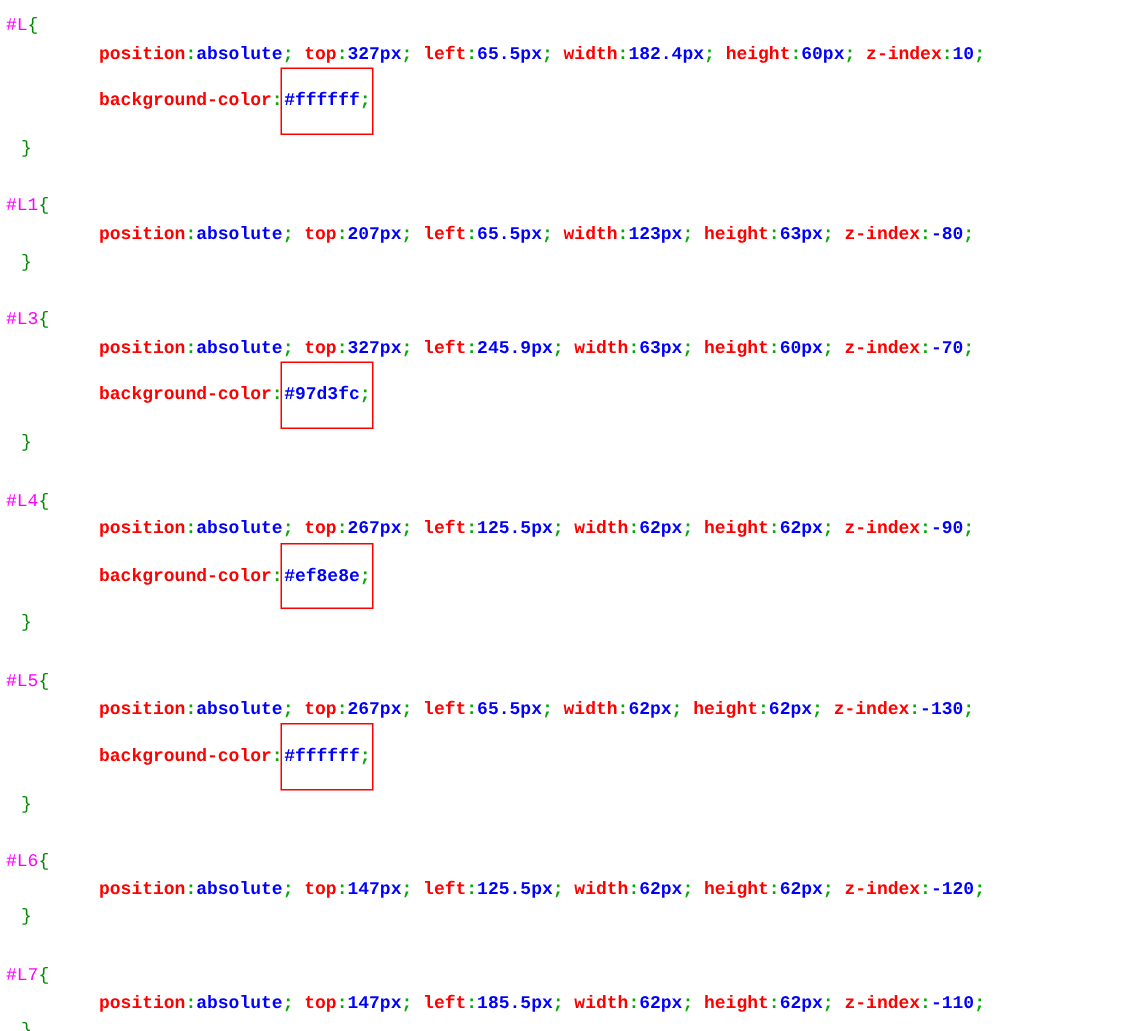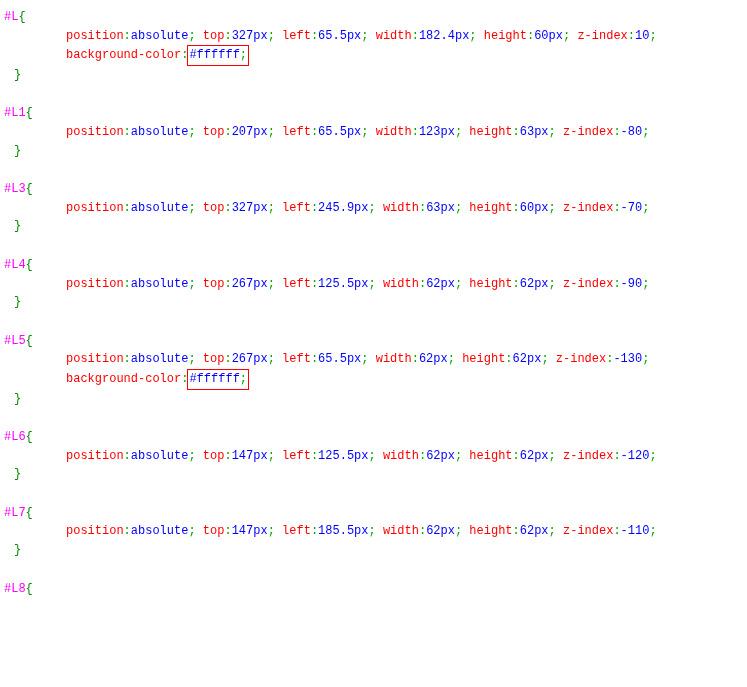--- a/index.html
+++ b/index.html
@@ -20,32 +20,33 @@
     white-space: pre;
   }
   .sel-name { color: #ff00ff; }
   .brace { color: #008800; }
   .decls {
     padding-left: 62px;
     max-width: 660px;
   }
   .line {
     white-space: nowrap;
+    font-weight: bold;
   }
   .prop { color: #ff0000; }
   .punc { color: #00aa00; }
   .val { color: #0000ff; }
   .close-brace {
     color: #008800;
     padding-left: 10px;
   }
   .hlbox {
     display: inline-block;
     border: 1px solid #ff0000;
-    padding: 0 1px;
+    padding: 12px 1px;
     margin-left: -1px;
   }
 </style>
 </head>
 <body>
 
 <div id="code-root">
     <div class="rule">
       <div class="selector"><span class="sel-name">#L</span><span class="brace">{</span></div>
       <div class="decls">
@@ -58,27 +59,29 @@
       <div class="selector"><span class="sel-name">#L1</span><span class="brace">{</span></div>
       <div class="decls">
         <div class="line"><span class="prop">position</span><span class="punc">:</span><span class="val">absolute</span><span class="punc">;</span> <span class="prop">top</span><span class="punc">:</span><span class="val">207px</span><span class="punc">;</span> <span class="prop">left</span><span class="punc">:</span><span class="val">65.5px</span><span class="punc">;</span> <span class="prop">width</span><span class="punc">:</span><span class="val">123px</span><span class="punc">;</span> <span class="prop">height</span><span class="punc">:</span><span class="val">63px</span><span class="punc">;</span> <span class="prop">z-index</span><span class="punc">:</span><span class="val">-80</span><span class="punc">;</span></div>
       </div>
       <div class="close-brace">}</div>
     </div>
     <div class="rule">
       <div class="selector"><span class="sel-name">#L3</span><span class="brace">{</span></div>
       <div class="decls">
         <div class="line"><span class="prop">position</span><span class="punc">:</span><span class="val">absolute</span><span class="punc">;</span> <span class="prop">top</span><span class="punc">:</span><span class="val">327px</span><span class="punc">;</span> <span class="prop">left</span><span class="punc">:</span><span class="val">245.9px</span><span class="punc">;</span> <span class="prop">width</span><span class="punc">:</span><span class="val">63px</span><span class="punc">;</span> <span class="prop">height</span><span class="punc">:</span><span class="val">60px</span><span class="punc">;</span> <span class="prop">z-index</span><span class="punc">:</span><span class="val">-70</span><span class="punc">;</span></div>
+        <div class="line"><span class="prop">background-color</span><span class="punc">:</span><span class="hlbox"><span class="val">#97d3fc</span><span class="punc">;</span></span></div>
       </div>
       <div class="close-brace">}</div>
     </div>
     <div class="rule">
       <div class="selector"><span class="sel-name">#L4</span><span class="brace">{</span></div>
       <div class="decls">
         <div class="line"><span class="prop">position</span><span class="punc">:</span><span class="val">absolute</span><span class="punc">;</span> <span class="prop">top</span><span class="punc">:</span><span class="val">267px</span><span class="punc">;</span> <span class="prop">left</span><span class="punc">:</span><span class="val">125.5px</span><span class="punc">;</span> <span class="prop">width</span><span class="punc">:</span><span class="val">62px</span><span class="punc">;</span> <span class="prop">height</span><span class="punc">:</span><span class="val">62px</span><span class="punc">;</span> <span class="prop">z-index</span><span class="punc">:</span><span class="val">-90</span><span class="punc">;</span></div>
+        <div class="line"><span class="prop">background-color</span><span class="punc">:</span><span class="hlbox"><span class="val">#ef8e8e</span><span class="punc">;</span></span></div>
       </div>
       <div class="close-brace">}</div>
     </div>
     <div class="rule">
       <div class="selector"><span class="sel-name">#L5</span><span class="brace">{</span></div>
       <div class="decls">
         <div class="line"><span class="prop">position</span><span class="punc">:</span><span class="val">absolute</span><span class="punc">;</span> <span class="prop">top</span><span class="punc">:</span><span class="val">267px</span><span class="punc">;</span> <span class="prop">left</span><span class="punc">:</span><span class="val">65.5px</span><span class="punc">;</span> <span class="prop">width</span><span class="punc">:</span><span class="val">62px</span><span class="punc">;</span> <span class="prop">height</span><span class="punc">:</span><span class="val">62px</span><span class="punc">;</span> <span class="prop">z-index</span><span class="punc">:</span><span class="val">-130</span><span class="punc">;</span></div>
         <div class="line"><span class="prop">background-color</span><span class="punc">:</span><span class="hlbox"><span class="val">#ffffff</span><span class="punc">;</span></span></div>
       </div>
       <div class="close-brace">}</div>

